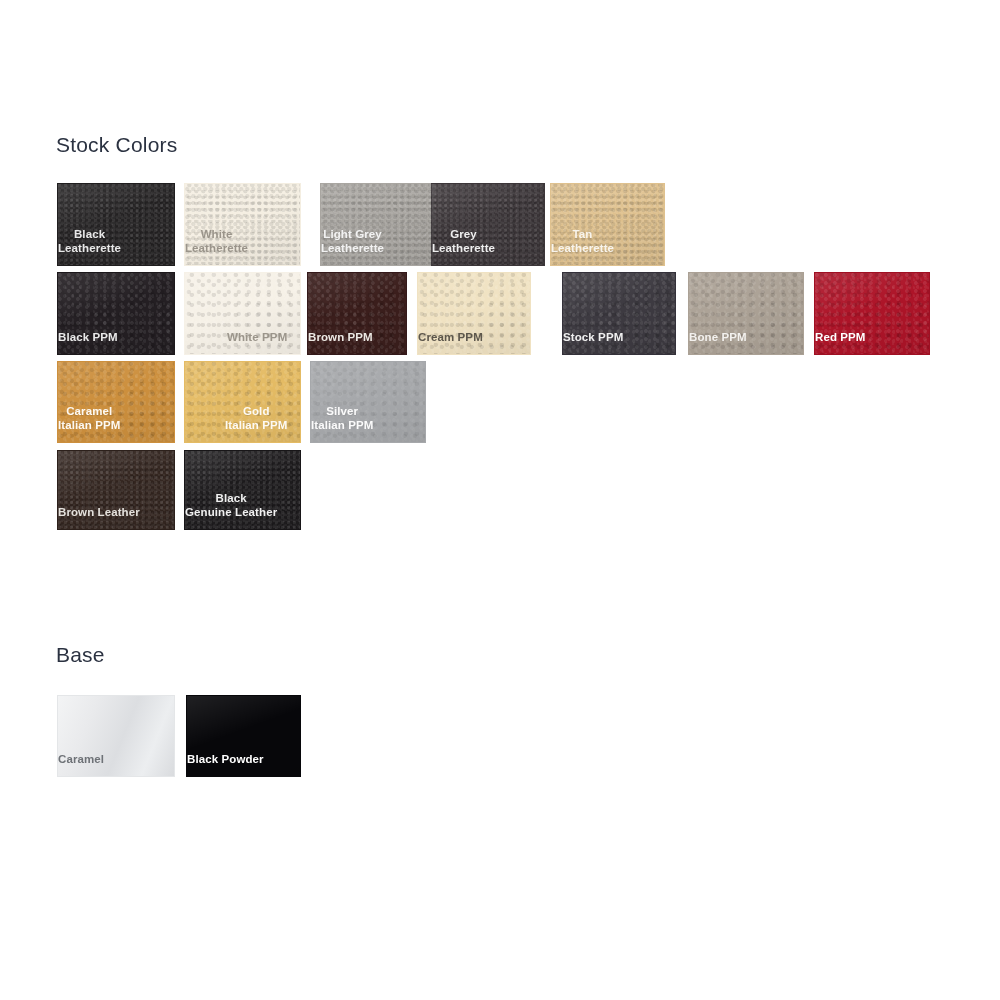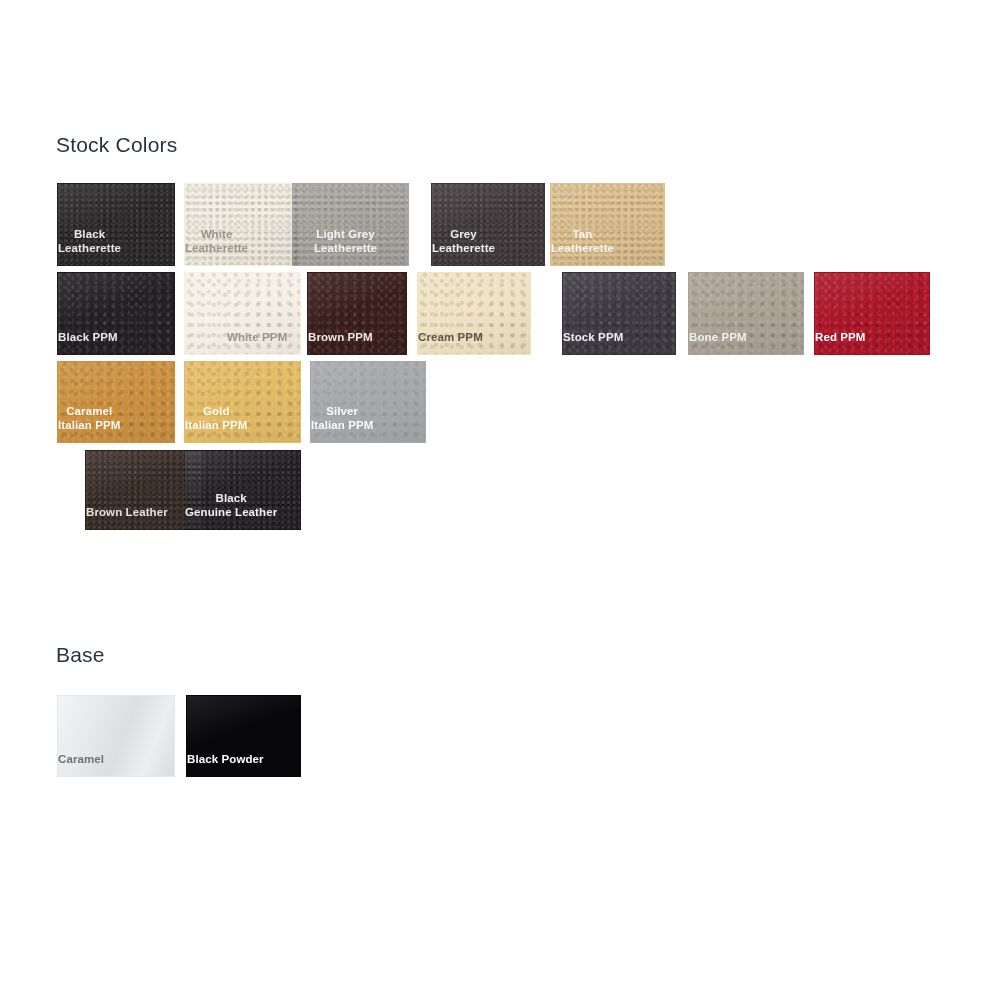--- a/index.html
+++ b/index.html
@@ -95,21 +95,21 @@
         <div class="sheen"></div>
         <div class="label" style="color: rgb(232, 232, 232);">Black
 Leatherette</div>
       </div>
       <div class="swatch" style="left: 184px; top: 183px; width: 117px; height: 83px; background: rgb(244, 238, 225); border: 1px solid rgb(244, 238, 225);">
         <div class="grain fine"></div>
         <div class="sheen"></div>
         <div class="label" style="color: rgb(154, 148, 138);">White
 Leatherette</div>
       </div>
-      <div class="swatch" style="left: 292px; top: 183px; width: 117px; height: 83px; background: rgb(169, 166, 161); border: 1px solid rgb(169, 166, 161); padding-left: 21px;">
+      <div class="swatch" style="left: 320px; top: 183px; width: 117px; height: 83px; background: rgb(169, 166, 161); border: 1px solid rgb(169, 166, 161);">
         <div class="grain fine"></div>
         <div class="sheen"></div>
         <div class="label" style="color: rgb(242, 242, 242);">Light Grey
 Leatherette</div>
       </div>
       <div class="swatch" style="left: 431px; top: 183px; width: 114px; height: 83px; background: rgb(60, 54, 57); border: 1px solid rgb(60, 54, 57);">
         <div class="grain fine"></div>
         <div class="sheen"></div>
         <div class="label" style="color: rgb(238, 238, 238);">Grey
 Leatherette</div>
@@ -154,33 +154,33 @@
         <div class="grain"></div>
         <div class="sheen"></div>
         <div class="label" style="color: rgb(255, 255, 255);">Red PPM</div>
       </div>
       <div class="swatch" style="left: 57px; top: 361px; width: 118px; height: 82px; background: rgb(204, 143, 61); border: 1px solid rgb(204, 143, 61);">
         <div class="grain"></div>
         <div class="sheen"></div>
         <div class="label" style="color: rgb(253, 249, 243);">Caramel
 Italian PPM</div>
       </div>
-      <div class="swatch" style="left: 184px; top: 361px; width: 117px; height: 82px; background: rgb(228, 187, 100); border: 1px solid rgb(228, 187, 100);">
+      <div class="swatch" style="left: 184px; top: 361px; width: 117px; height: 82px; background: rgb(228, 187, 100); border: 1px solid rgb(228, 187, 100); padding-left: 40px;">
         <div class="grain"></div>
         <div class="sheen"></div>
         <div class="label" style="color: rgb(253, 250, 244);">Gold
 Italian PPM</div>
       </div>
       <div class="swatch" style="left: 310px; top: 361px; width: 116px; height: 82px; background: rgb(166, 168, 171); border: 1px solid rgb(166, 168, 171);">
         <div class="grain smooth"></div>
         <div class="sheen"></div>
         <div class="label" style="color: rgb(251, 251, 251);">Silver
 Italian PPM</div>
       </div>
-      <div class="swatch" style="left: 57px; top: 450px; width: 118px; height: 80px; background: rgb(53, 39, 33); border: 1px solid rgb(44, 32, 27); margin-left: 28px;">
+      <div class="swatch" style="left: 57px; top: 450px; width: 118px; height: 80px; background: rgb(53, 39, 33); border: 1px solid rgb(44, 32, 27);">
         <div class="grain fine"></div>
         <div class="sheen"></div>
         <div class="label" style="color: rgb(228, 225, 220);">Brown Leather</div>
       </div>
       <div class="swatch" style="left: 184px; top: 450px; width: 117px; height: 80px; background: rgb(30, 28, 30); border: 1px solid rgb(24, 22, 24);">
         <div class="grain fine"></div>
         <div class="sheen"></div>
         <div class="label" style="color: rgb(240, 240, 240);">Black
 Genuine Leather</div>
       </div>

